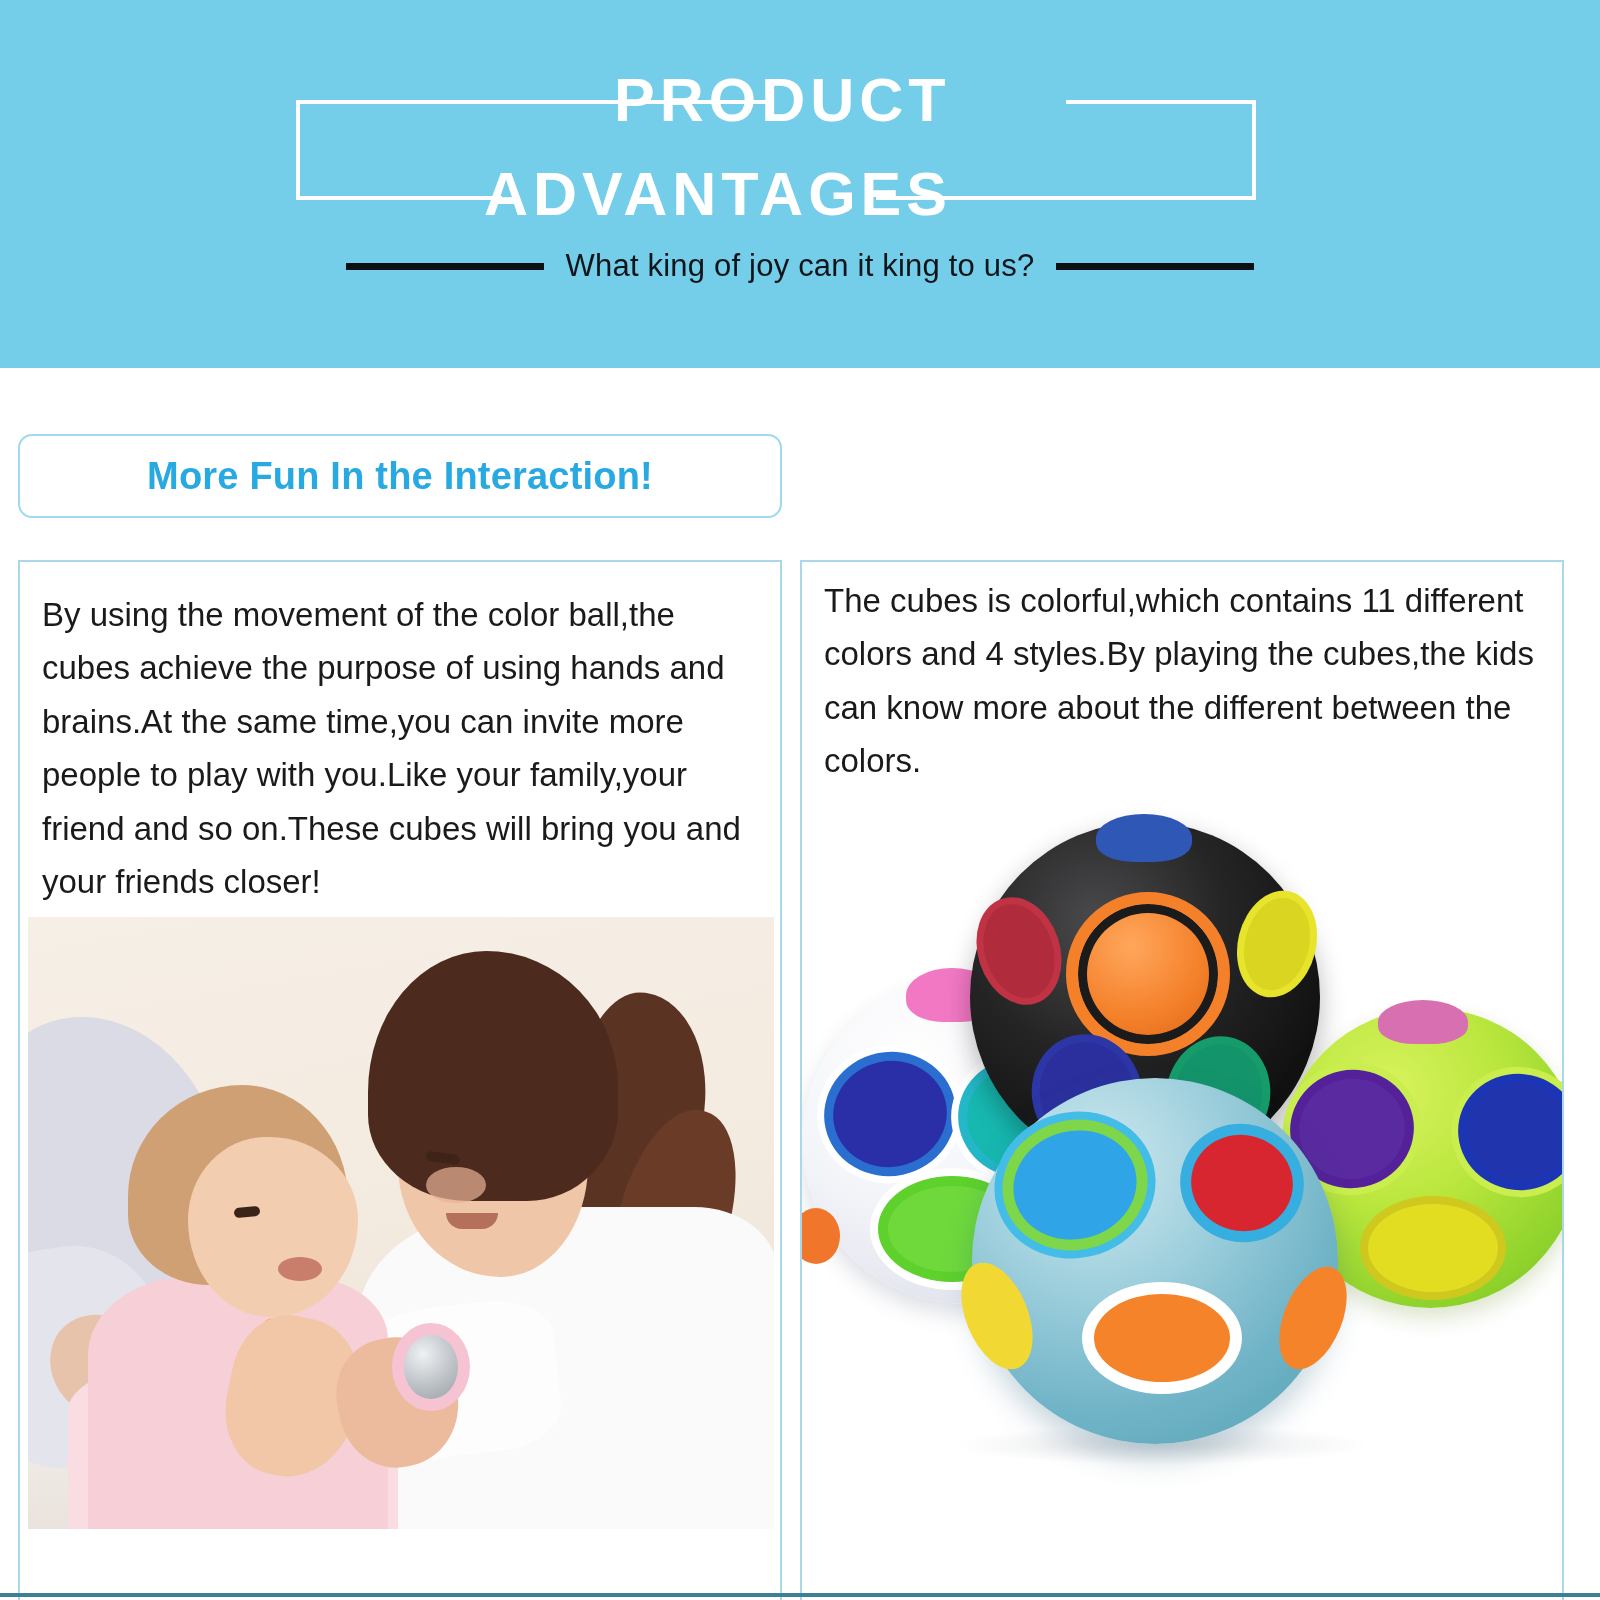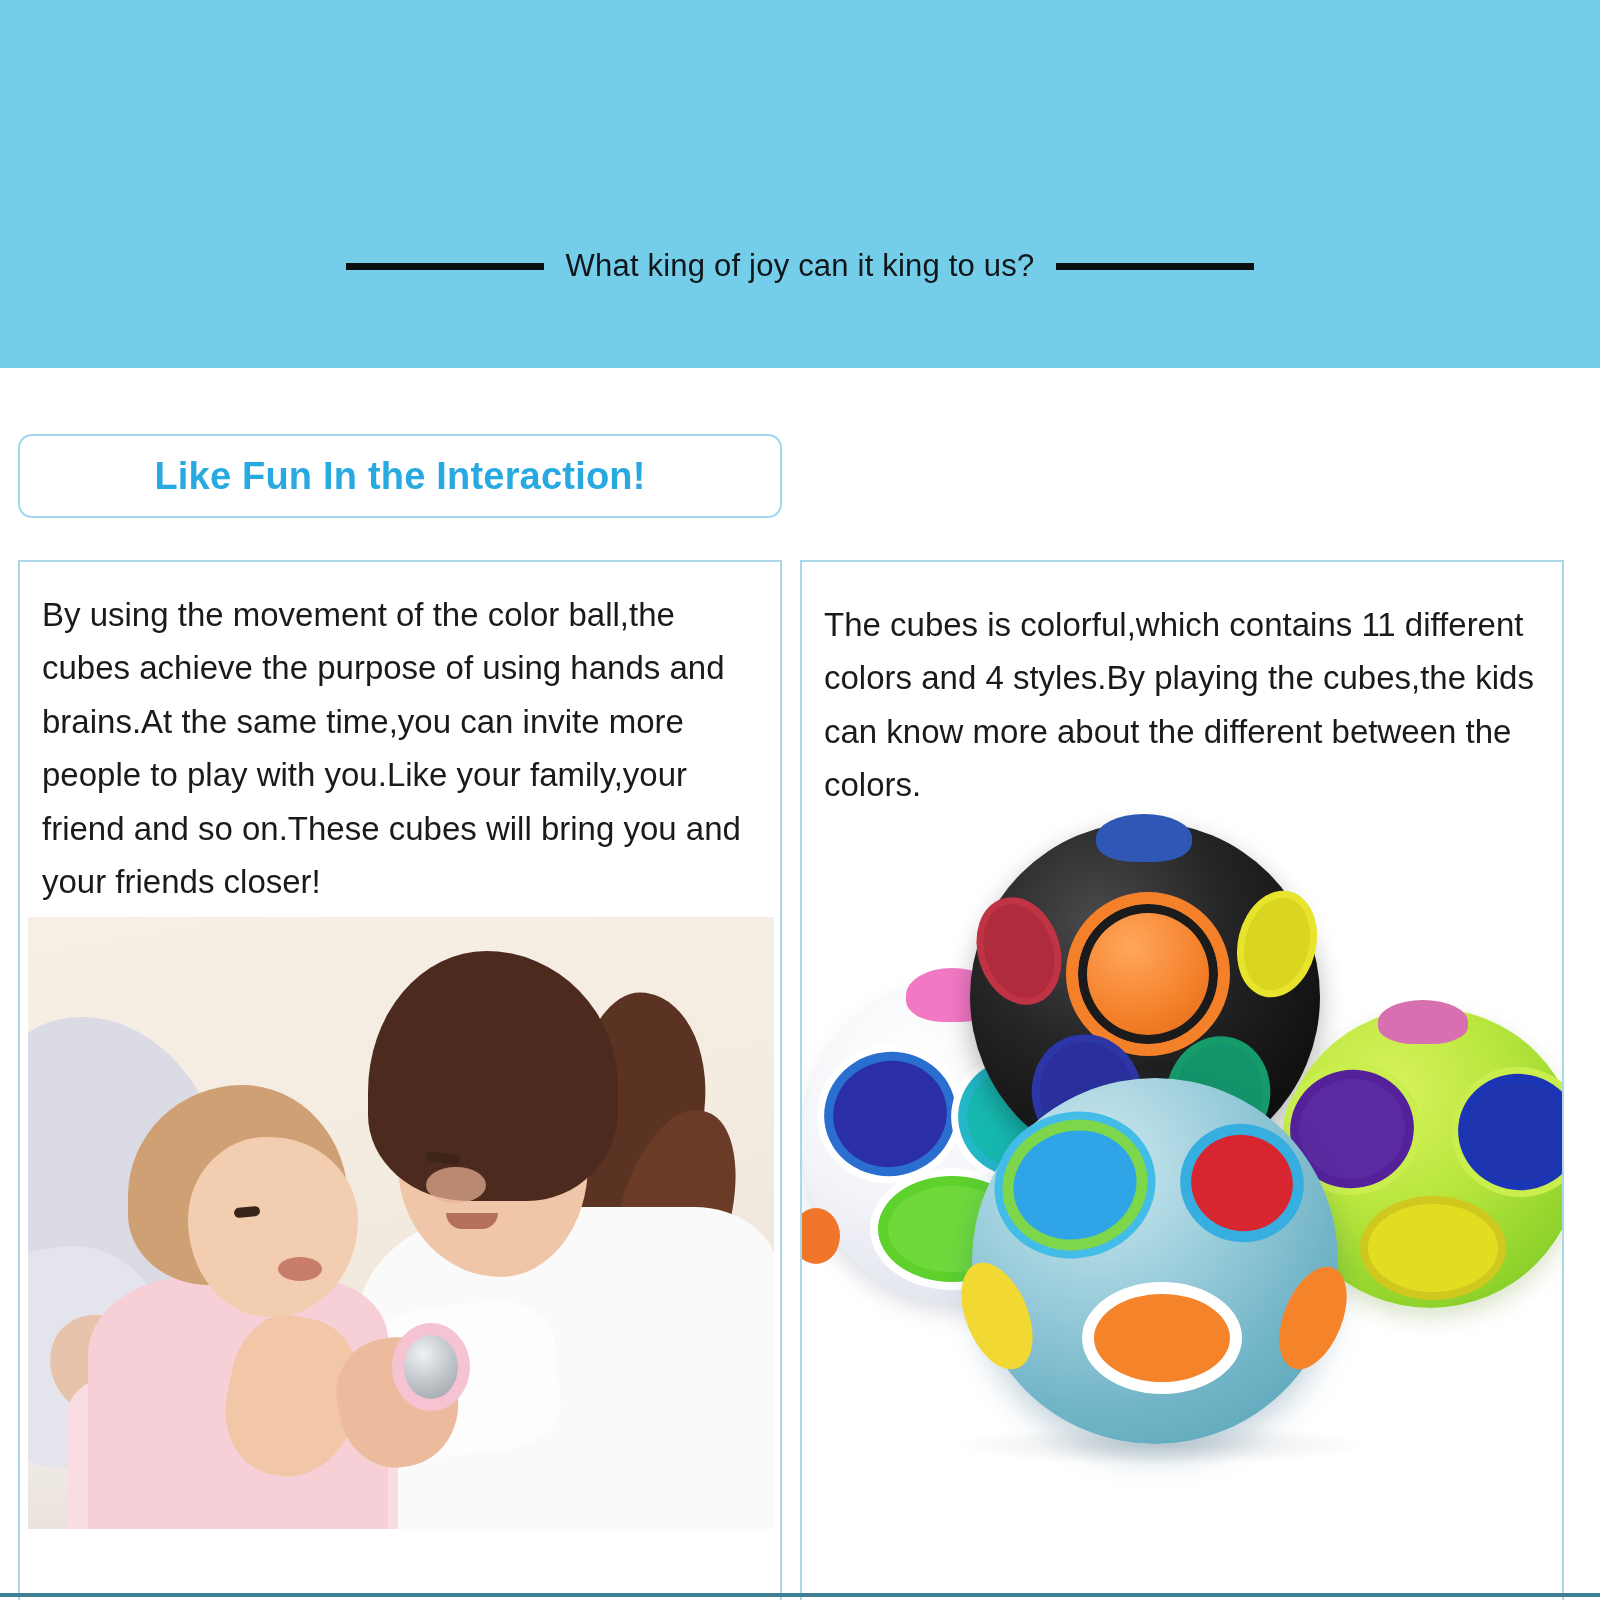--- a/index.html
+++ b/index.html
@@ -81,21 +81,21 @@
     background: #ffffff;
     overflow: hidden;
   }
   .panel-text {
     padding: 26px 22px 0 22px;
     color: #1a1a1a;
     font-size: 33px;
     line-height: 1.62;
     font-weight: 400;
   }
-  .panel-text.right { padding-top: 36px; }
+  .panel-text.right { padding-top: 12px; }
 
   .bottom-rule {
     position: absolute; left: 0; top: 1593px; width: 1600px; height: 4px;
     background: #3f7f93;
   }
 
   
   .photo {
     position: absolute; left: 8px; top: 355px; width: 746px; height: 612px;
     overflow: hidden; background: #f3ece4;
@@ -186,33 +186,44 @@
 
   .bottom-shadow { position:absolute; left:150px; top:615px; width:420px; height:40px;
     background: radial-gradient(ellipse at center, rgba(120,130,140,.22) 0%, rgba(255,255,255,0) 70%); }
 </style>
 </head>
 <body>
 
 <div class="page">
 
   <div class="header">
+    <div class="header-inner">
+      <div class="hdr-box-left-top"></div>
+      <div class="hdr-box-right-top"></div>
+      <div class="hdr-box-left-edge"></div>
+      <div class="hdr-box-right-edge"></div>
+      <div class="hdr-box-left-bot"></div>
+      <div class="hdr-box-right-bot"></div>
+
+      <div class="hdr-title-1">PRODUCT</div>
+      <div class="hdr-title-2">ADVANTAGES</div>
+    </div>
 
     <div class="hdr-sub-wrap">
       <div class="hdr-dash"></div>
       <div class="hdr-sub">What king of joy can it king to us?</div>
       <div class="hdr-dash"></div>
     </div>
   </div>
 
   <div class="columns">
 
     <div class="col col-left">
       <div class="panel-title">
-        <span>Like Fun In the Interaction!</span>
+        <span>More Fun In the Interaction!</span>
       </div>
 
       <div class="panel-body">
         <div class="panel-text">By using the movement of the color ball,the cubes achieve the purpose of using hands and brains.At the same time,you can invite more people to play with you.Like your family,your friend and so on.These cubes will bring you and your friends closer!</div>
 
         <div class="photo">
           <div class="ph ph-bg"></div>
           <div class="ph ph-sheet"></div>
           <div class="ph ph-leg"></div>
           <div class="ph ph-leg2"></div>

